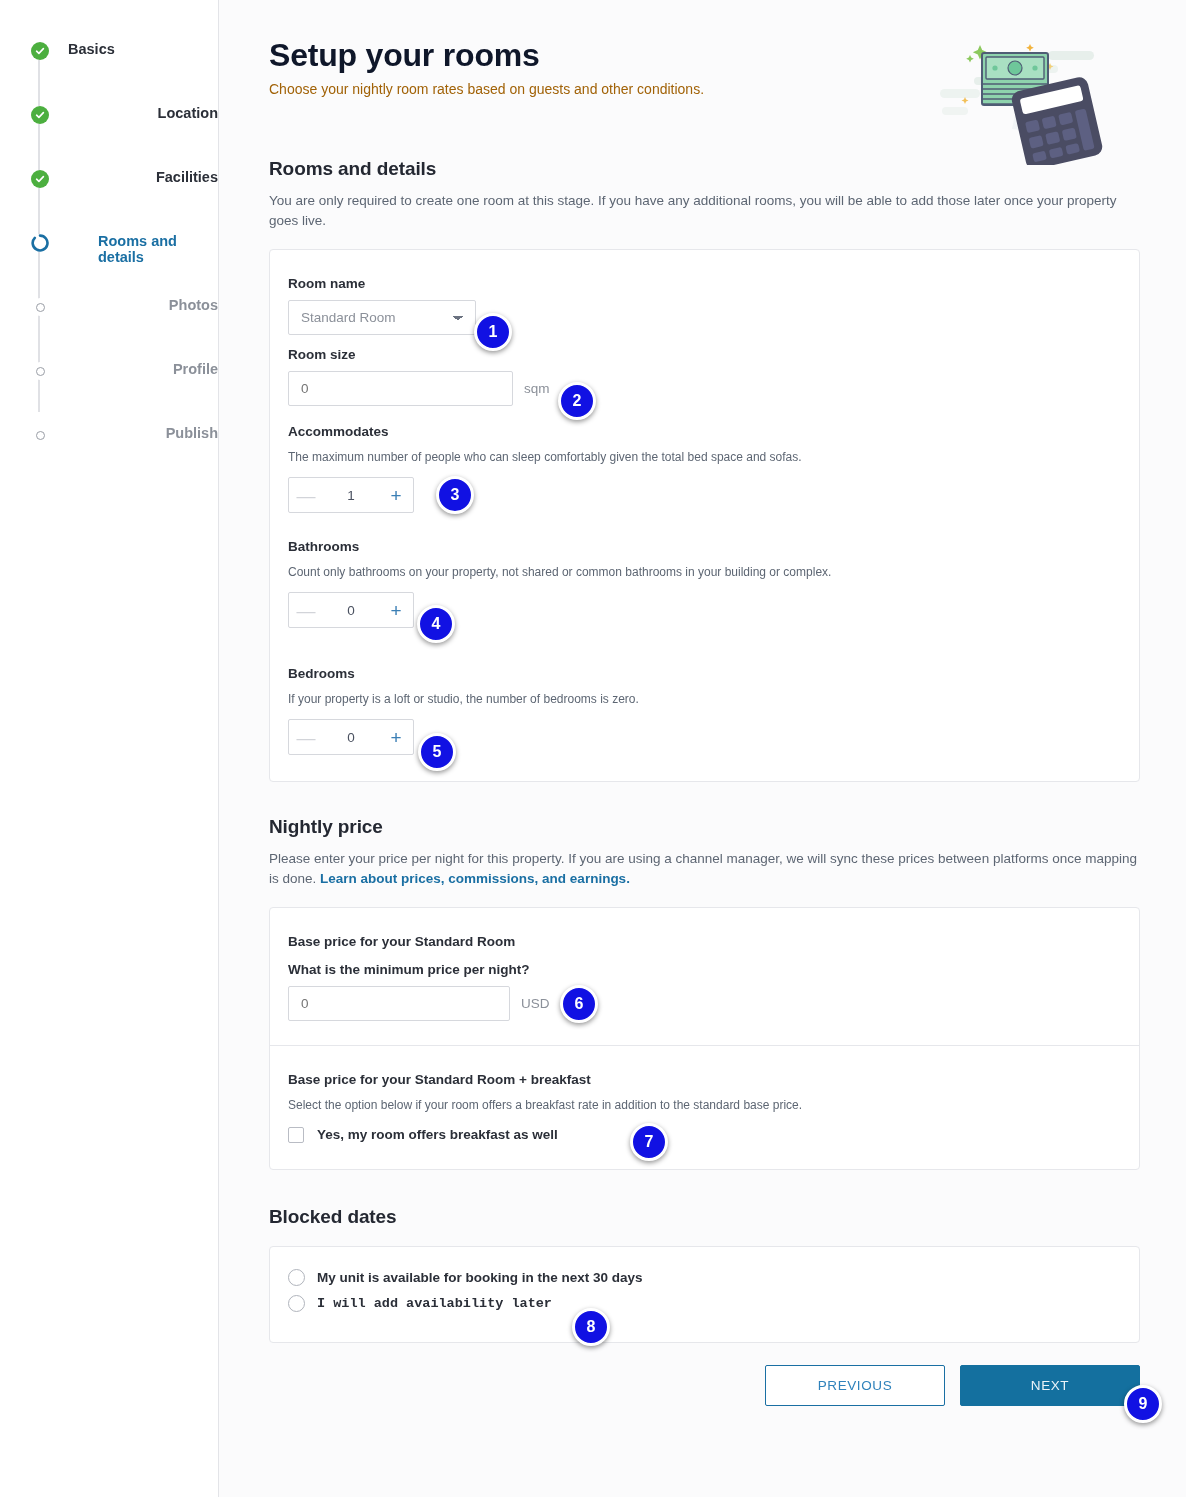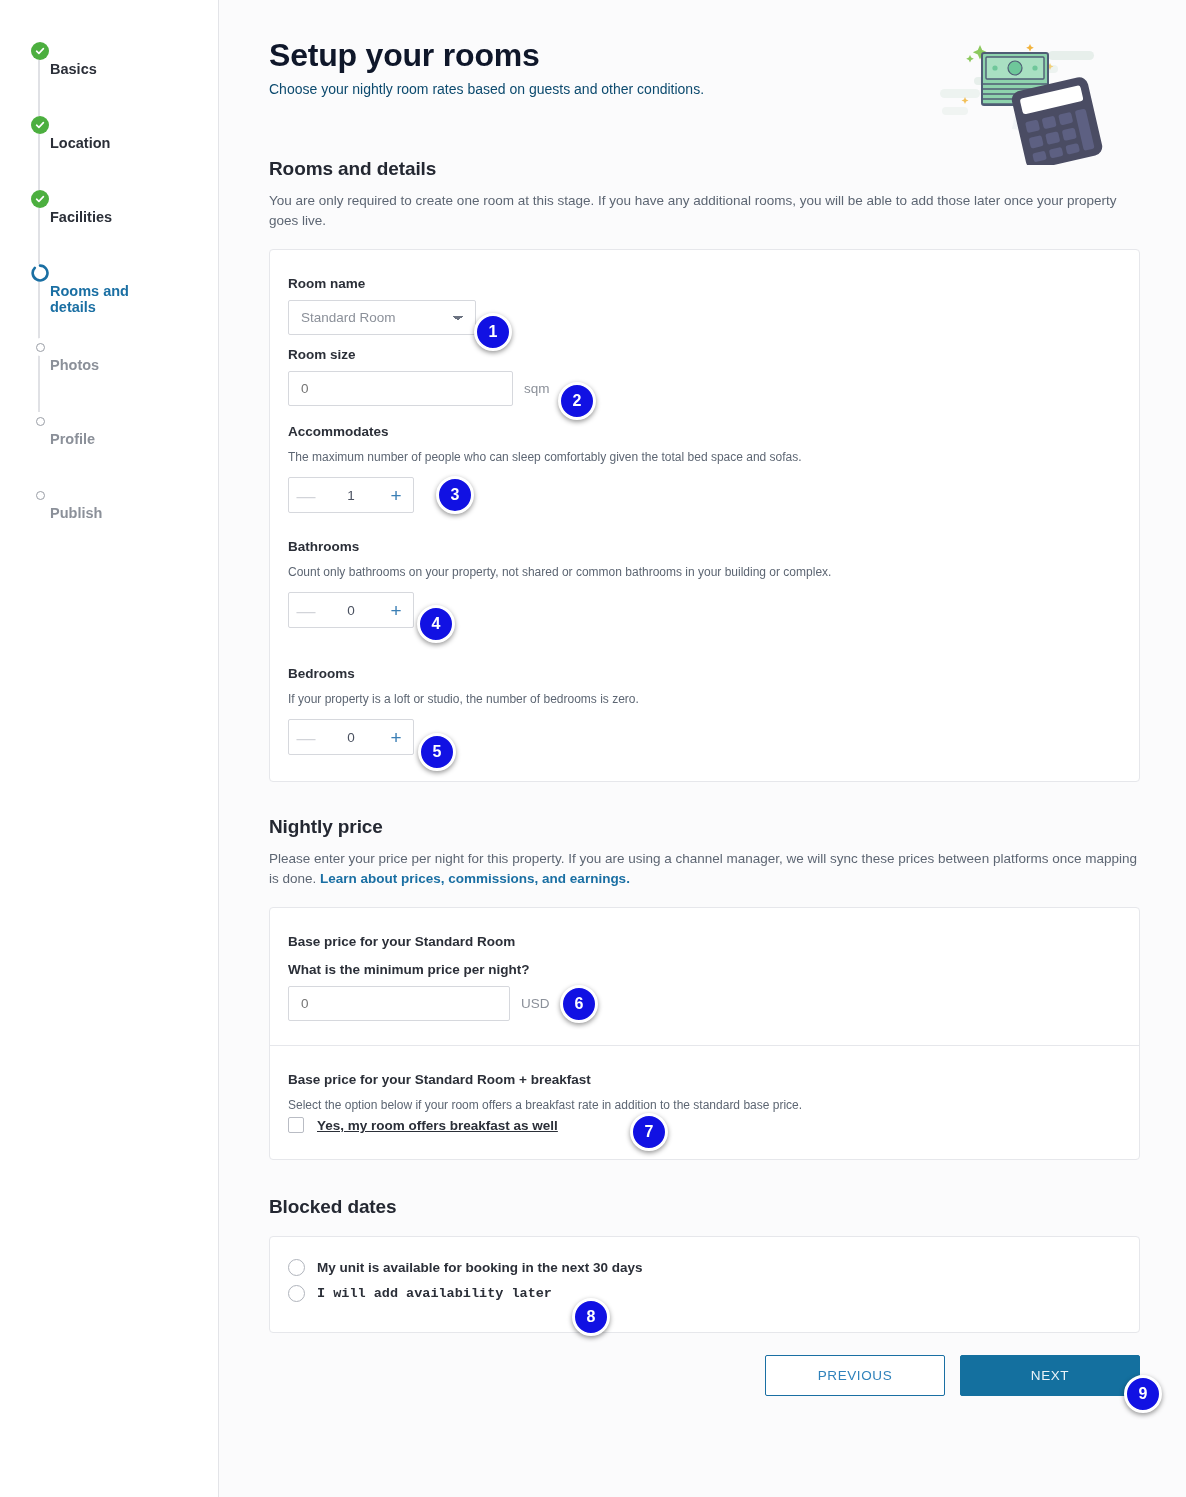--- a/index.html
+++ b/index.html
@@ -19,22 +19,22 @@
     background:#ffffff;
     border-right:1px solid #e3e4e8;
     position:relative;
     padding-top:40px;
   }
   .steps { position:relative; padding-left:31px; }
   .rail {
     position:absolute; left:38px; top:60px; width:2px; height:352px;
     background:#e0e1e5;
   }
-  .step { display:flex; align-items:flex-start; position:relative; height:56px;flex-direction:column; }
-  .step + .step { margin-top:18px; }
+  .step { display:flex; align-items:flex-start; position:relative; height:56px; }
+  .step + .step { margin-top:8px;justify-content:space-between; }
   .step-marker {
     position:relative; z-index:2; width:18px; height:18px; margin-top:2px;
     display:flex; align-items:center; justify-content:center; flex:0 0 18px;
     background:#fff; border-radius:50%;
   }
   .marker-done {
     width:18px; height:18px; border-radius:50%; background:#4CAF3F;
     display:flex; align-items:center; justify-content:center;
   }
   .marker-done svg { display:block; }
@@ -55,21 +55,21 @@
   .main {
     flex:1; position:relative; padding:40px 46px 0 50px;
     background:#fbfbfc;
   }
   .hero { position:relative; }
   .hero h1 {
     margin:0; font-size:32px; line-height:30px; font-weight:bold;
     letter-spacing:-0.2px; color:#0f172a;
   }
   .hero p {
-    margin:10px 0 0; font-size:14px; color:#0c4a6e; line-height:18px;
+    margin:10px 0 0; font-size:14px; color:#a16207; line-height:18px;
   }
   .illus { position:absolute; right:30px; top:-5px; width:170px; height:130px; }
 
   h2.section {
     margin:60px 0 0; font-size:19px; font-weight:bold;
     color:#242832; letter-spacing:-0.1px;
   }
   p.section-sub {
     margin:11px 0 0; font-size:13.5px; line-height:20px; color:#5d6673;
     max-width:875px;
@@ -121,21 +121,21 @@
   .stepper .btn {
     width:34px; height:34px; display:flex; align-items:center; justify-content:center;
     font-size:19px; line-height:1; background:none; border:none; cursor:pointer;
     font-family:"Liberation Sans", sans-serif;
   }
   .stepper .minus { color:#d2d4d9; }
   .stepper .plus  { color:#3b7fb5; }
   .stepper .val { font-size:13.5px; color:#4a5160; }
 
   
-  .check-row { display:flex; align-items:flex-end; margin-top:2px;text-decoration:underline; }
+  .check-row { display:flex; align-items:flex-start; margin-top:12px; }
   .checkbox {
     width:16px; height:16px; border:1px solid #b9bcc4; border-radius:2px; background:#fff;
   }
   .check-label { margin-left:13px; font-size:13.5px; font-weight:bold; color:#2b2f38; }
 
   .radio-row { display:flex; align-items:center; }
   .radio-row + .radio-row { margin-top:9px;font-family:Liberation Mono, monospace; }
   .radio {
     width:17px; height:17px; border-radius:50%; border:1.5px solid #b0b4bc; background:#fff;
   }

